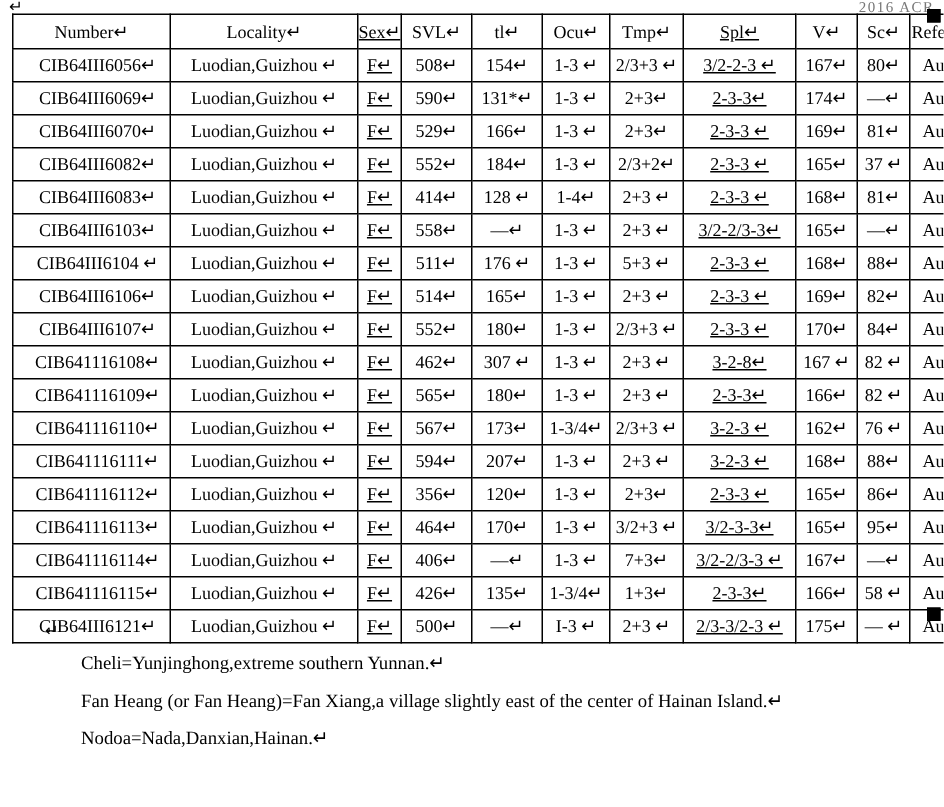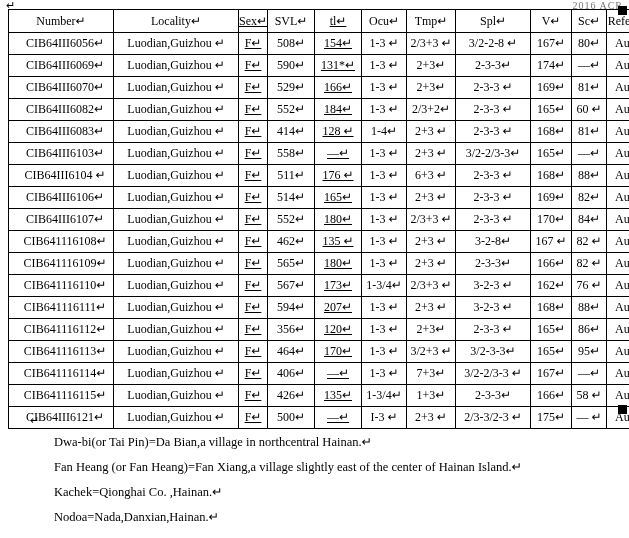--- a/index.html
+++ b/index.html
@@ -58,24 +58,24 @@
     overflow: hidden;
   }
   table.main thead th {
     height: 22px;
     line-height: 22px;
   }
   .c-number   { width: 104px; text-align: left; padding-left: 8px !important; margin-left: 44px; }
   .c-locality { width: 124px; }
   .c-sex      { width: 28px; text-decoration: underline; }
   .c-svl      { width: 46px; }
-  .c-tl       { width: 46px; text-decoration: underline; }
+  .c-tl       { width: 46px; }
   .c-ocu      { width: 44px; }
   .c-tmp      { width: 48px; margin-left: 41px; }
-  .c-spl      { width: 74px; }
+  .c-spl      { width: 74px; text-decoration: underline; }
   .c-v        { width: 40px; }
   .c-sc       { width: 34px; }
   .c-ref      { width: 60px; }
   thead th.c-number { text-align: center; padding-left: 0 !important; }
 
   .handle {
     position: absolute;
     width: 7px;
     height: 7px;
     background: #000;
@@ -132,21 +132,21 @@
     </thead>
     <tbody>
       <tr>
         <td class="c-number">CIB64III6056↵</td>
         <td class="c-locality">Luodian,Guizhou ↵</td>
         <td class="c-sex">F↵</td>
         <td class="c-svl">508↵</td>
         <td class="c-tl">154↵</td>
         <td class="c-ocu">1-3 ↵</td>
         <td class="c-tmp">2/3+3 ↵</td>
-        <td class="c-spl">3/2-2-8 ↵</td>
+        <td class="c-spl">3/2-2-3 ↵</td>
         <td class="c-v">167↵</td>
         <td class="c-sc">80↵</td>
         <td class="c-ref">Author↵</td>
       </tr>
       <tr>
         <td class="c-number">CIB64III6069↵</td>
         <td class="c-locality">Luodian,Guizhou ↵</td>
         <td class="c-sex">F↵</td>
         <td class="c-svl">590↵</td>
         <td class="c-tl">131*↵</td>
@@ -173,21 +173,21 @@
       <tr>
         <td class="c-number">CIB64III6082↵</td>
         <td class="c-locality">Luodian,Guizhou ↵</td>
         <td class="c-sex">F↵</td>
         <td class="c-svl">552↵</td>
         <td class="c-tl">184↵</td>
         <td class="c-ocu">1-3 ↵</td>
         <td class="c-tmp">2/3+2↵</td>
         <td class="c-spl">2-3-3 ↵</td>
         <td class="c-v">165↵</td>
-        <td class="c-sc">60 ↵</td>
+        <td class="c-sc">37 ↵</td>
         <td class="c-ref">Author↵</td>
       </tr>
       <tr>
         <td class="c-number">CIB64III6083↵</td>
         <td class="c-locality">Luodian,Guizhou ↵</td>
         <td class="c-sex">F↵</td>
         <td class="c-svl">414↵</td>
         <td class="c-tl">128 ↵</td>
         <td class="c-ocu">1-4↵</td>
         <td class="c-tmp">2+3 ↵</td>
@@ -209,21 +209,21 @@
         <td class="c-sc">—↵</td>
         <td class="c-ref">Author↵</td>
       </tr>
       <tr>
         <td class="c-number">CIB64III6104 ↵</td>
         <td class="c-locality">Luodian,Guizhou ↵</td>
         <td class="c-sex">F↵</td>
         <td class="c-svl">511↵</td>
         <td class="c-tl">176 ↵</td>
         <td class="c-ocu">1-3 ↵</td>
-        <td class="c-tmp">6+3 ↵</td>
+        <td class="c-tmp">5+3 ↵</td>
         <td class="c-spl">2-3-3 ↵</td>
         <td class="c-v">168↵</td>
         <td class="c-sc">88↵</td>
         <td class="c-ref">Author↵</td>
       </tr>
       <tr>
         <td class="c-number">CIB64III6106↵</td>
         <td class="c-locality">Luodian,Guizhou ↵</td>
         <td class="c-sex">F↵</td>
         <td class="c-svl">514↵</td>
@@ -246,21 +246,21 @@
         <td class="c-spl">2-3-3 ↵</td>
         <td class="c-v">170↵</td>
         <td class="c-sc">84↵</td>
         <td class="c-ref">Author↵</td>
       </tr>
       <tr>
         <td class="c-number">CIB641116108↵</td>
         <td class="c-locality">Luodian,Guizhou ↵</td>
         <td class="c-sex">F↵</td>
         <td class="c-svl">462↵</td>
-        <td class="c-tl">135 ↵</td>
+        <td class="c-tl">307 ↵</td>
         <td class="c-ocu">1-3 ↵</td>
         <td class="c-tmp">2+3 ↵</td>
         <td class="c-spl">3-2-8↵</td>
         <td class="c-v">167 ↵</td>
         <td class="c-sc">82 ↵</td>
         <td class="c-ref">Author↵</td>
       </tr>
       <tr>
         <td class="c-number">CIB641116109↵</td>
         <td class="c-locality">Luodian,Guizhou ↵</td>
@@ -367,19 +367,18 @@
       </tr>
     </tbody>
   </table>
 
   <div class="handle tr"></div>
   <div class="handle br"></div>
 
   <span class="after-mark pilcrow">↵</span>
 
   <div class="notes">
-    <div class="note">Dwa-bi(or Tai Pin)=Da Bian,a village in northcentral Hainan.↵</div>
+    <div class="note">Cheli=Yunjinghong,extreme southern Yunnan.↵</div>
     <div class="note">Fan Heang (or Fan Heang)=Fan Xiang,a village slightly east of the center of Hainan Island.↵</div>
-    <div class="note">Kachek=Qionghai Co. ,Hainan.↵</div>
     <div class="note">Nodoa=Nada,Danxian,Hainan.↵</div>
   </div>
 
 </div>
 
 </body></html>

